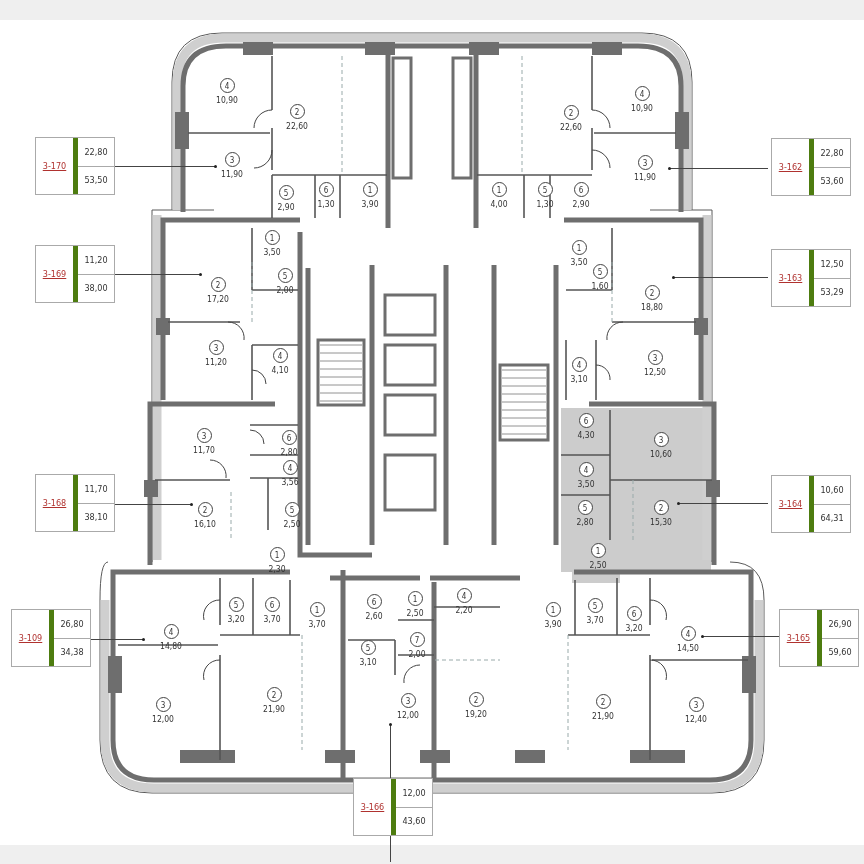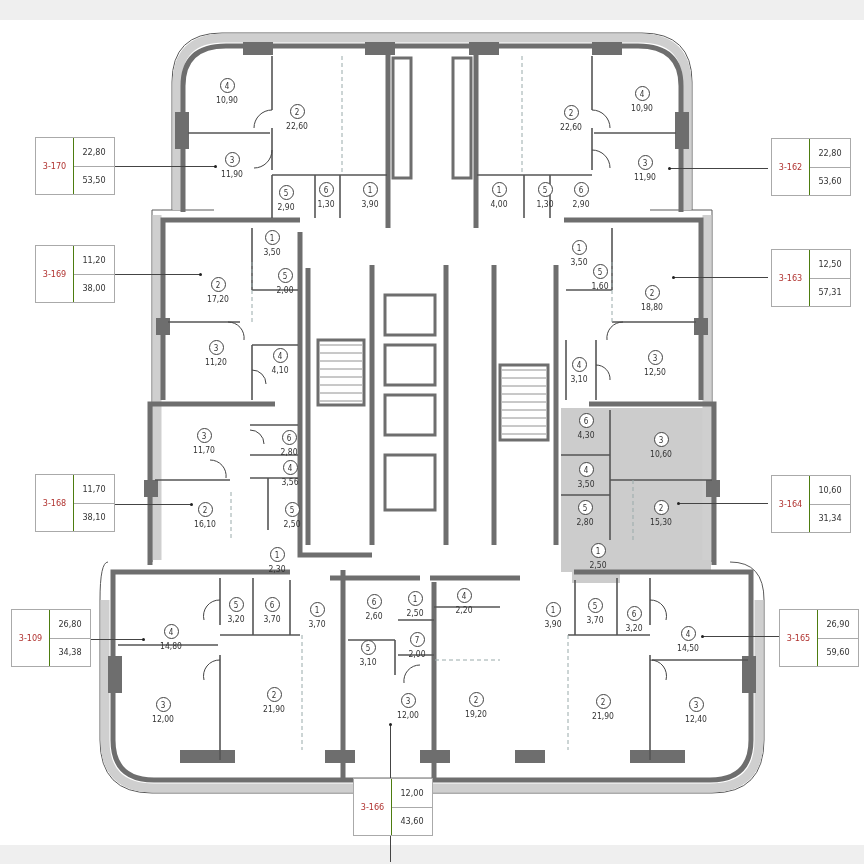--- a/index.html
+++ b/index.html
@@ -4,21 +4,21 @@
 <style>
   html,body{margin:0;padding:0;}
   body{width:864px;height:864px;background:#ffffff;position:relative;overflow:hidden;font-family:"DejaVu Sans Condensed","DejaVu Sans",sans-serif;}
   .topbar{position:absolute;left:0;top:0;width:864px;height:20px;background:#efefef;}
   .botbar{position:absolute;left:0;top:845px;width:864px;height:19px;background:#efefef;}
   svg.plan{position:absolute;left:0;top:0;}
   .room{position:absolute;width:40px;margin-left:-20px;text-align:center;font-size:8.5px;color:#333;line-height:1;}
   .room .num{display:block;width:15px;height:15px;border:1px solid #444;border-radius:50%;margin:0 auto 3px;font-size:8px;line-height:15px;box-sizing:border-box;background:#fff;}
   .room .area{display:block;}
   .tag{position:absolute;width:80px;height:58px;border:1px solid #aaa;box-sizing:border-box;background:#fff;display:flex;font-size:9px;}
-  .tag .id{width:37px;border-right:1px solid #4d7c0f;display:flex;align-items:center;justify-content:center;color:#b0322f;}
+  .tag .id{width:37px;border-right:5px solid #4d7c0f;display:flex;align-items:center;justify-content:center;color:#b0322f;text-decoration:underline;}
   .tag .vals{flex:1;display:flex;flex-direction:column;}
   .tag .vals span{flex:1;display:flex;align-items:center;justify-content:center;color:#333;}
   .tag .vals span:first-child{border-bottom:1px solid #aaa;}
   .leader{position:absolute;height:1px;background:#444;}
   .leaderv{position:absolute;width:1px;background:#444;}
   .dot{position:absolute;width:3px;height:3px;background:#222;border-radius:50%;margin:-1px 0 0 -1px;}
 </style>
 </head>
 <body>
 
@@ -475,28 +475,28 @@
   <div class="id">3-165</div>
   <div class="vals">
       <span>26,90</span>
       <span>59,60</span>
     </div>
 </div>
 <div class="tag" style="left:771px;top:475px">
   <div class="id">3-164</div>
   <div class="vals">
       <span>10,60</span>
-      <span>31,34</span>
+      <span>64,31</span>
     </div>
 </div>
 <div class="tag" style="left:771px;top:249px">
   <div class="id">3-163</div>
   <div class="vals">
       <span>12,50</span>
-      <span>57,31</span>
+      <span>53,29</span>
     </div>
 </div>
 <div class="tag" style="left:771px;top:138px">
   <div class="id">3-162</div>
   <div class="vals">
       <span>22,80</span>
       <span>53,60</span>
     </div>
 </div>
 

